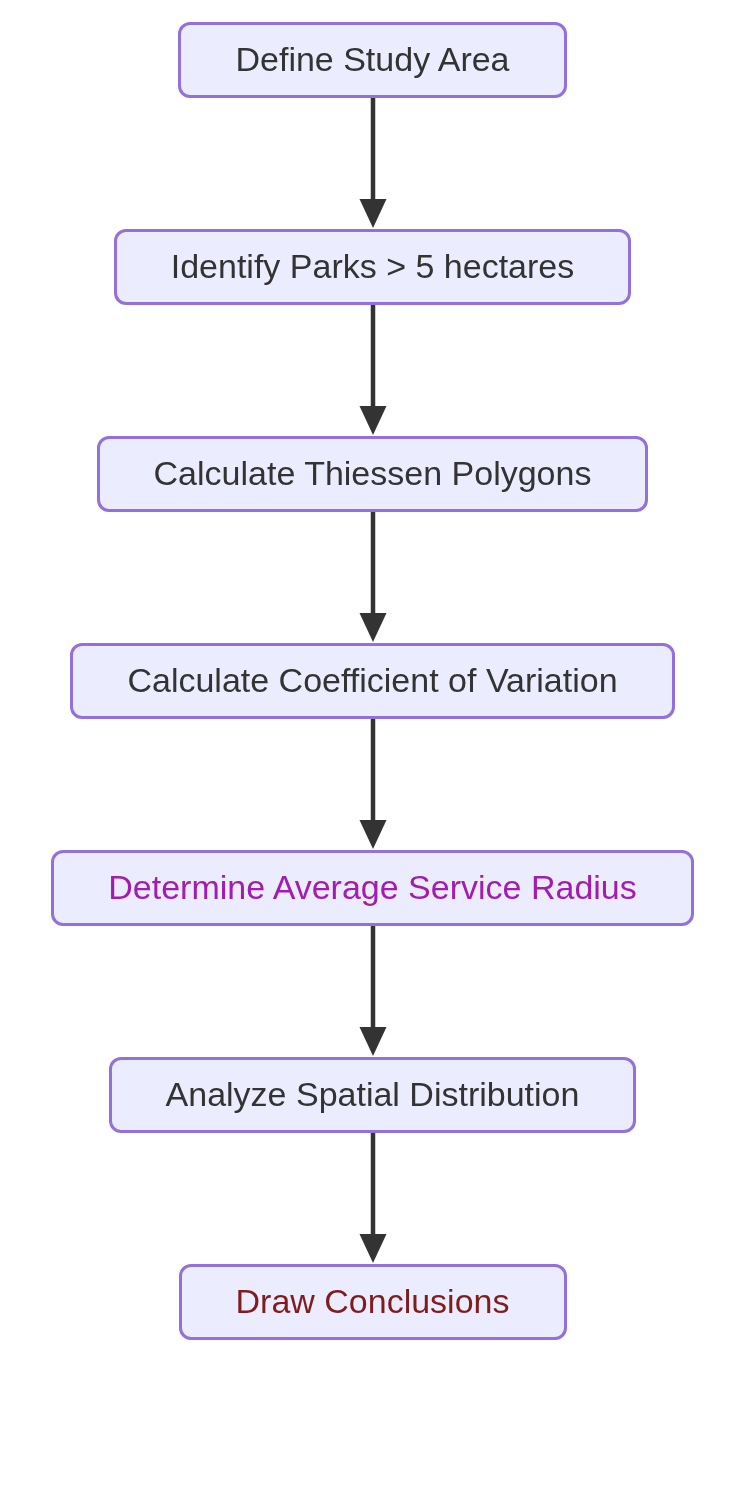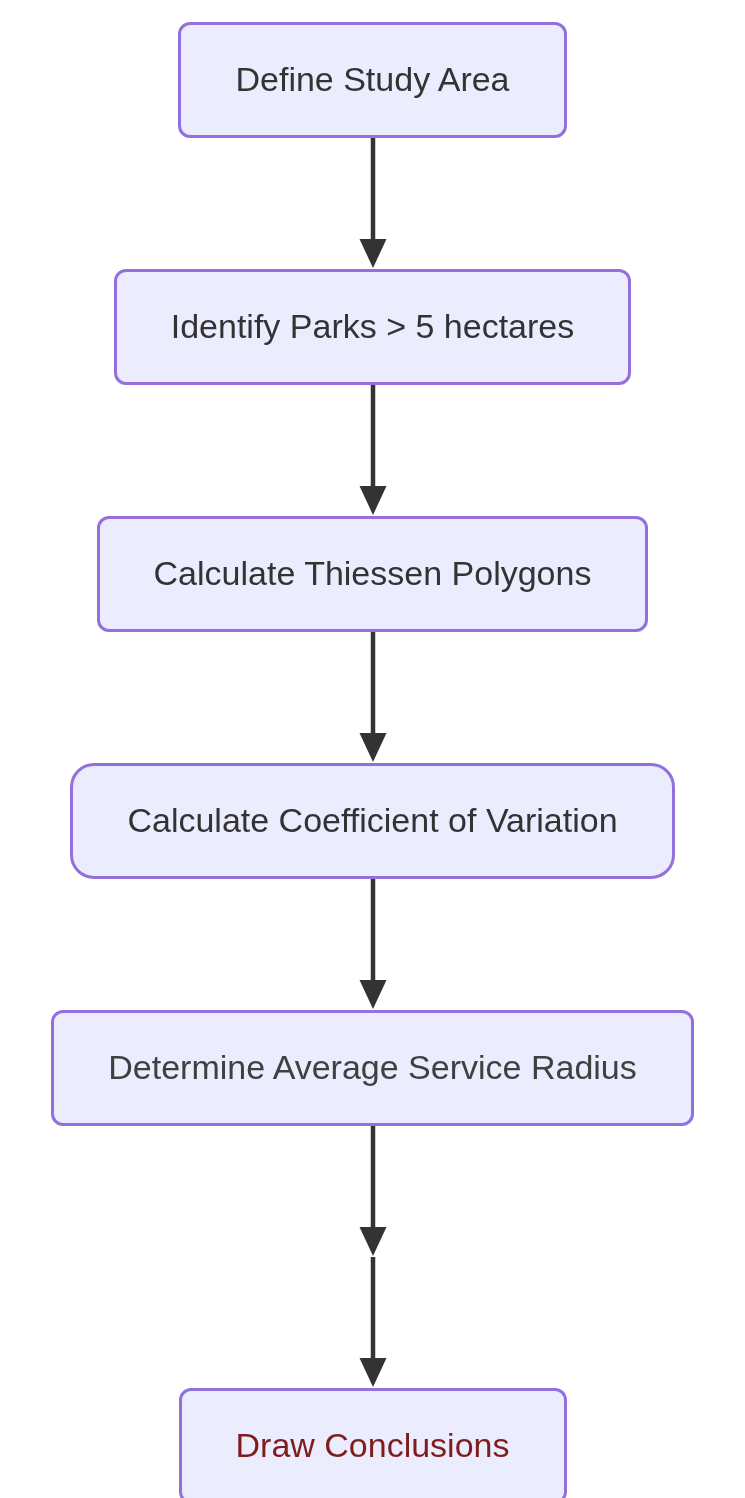--- a/index.html
+++ b/index.html
@@ -17,21 +17,21 @@
     justify-content: center;
     background: #ffffff;
   }
   .flow-column {
     display: flex;
     flex-direction: column;
     align-items: center;
     padding-top: 22px;
   }
   .node {
-    height: 116px;
+    height: 76px;
     padding: 0 54px;
     border: 3px solid #9370DB;
     border-radius: 12px;
     background: #ECECFF;
     color: #333333;
     display: flex;
     align-items: center;
     justify-content: center;
     font-size: 34px;
     line-height: 1;
@@ -66,34 +66,37 @@
         <line x1="15" y1="0" x2="15" y2="103" stroke="#333333" stroke-width="4.5"></line>
         <polygon points="1.5,101 28.5,101 15,130" fill="#333333"></polygon>
       </svg>
       <div class="node" style="background: rgb(236, 236, 255); border-color: rgb(147, 112, 219); color: rgb(51, 51, 51);">
         <span class="node-label">Calculate Thiessen Polygons</span>
       </div>
       <svg class="arrow" width="30" height="131" viewBox="0 0 30 131">
         <line x1="15" y1="0" x2="15" y2="103" stroke="#333333" stroke-width="4.5"></line>
         <polygon points="1.5,101 28.5,101 15,130" fill="#333333"></polygon>
       </svg>
-      <div class="node" style="background: rgb(236, 236, 255); border-color: rgb(147, 112, 219); color: rgb(51, 51, 51); border-radius: 24px;">
+      <div class="node" style="background: rgb(236, 236, 255); border-color: rgb(147, 112, 219); color: rgb(51, 51, 51);">
         <span class="node-label">Calculate Coefficient of Variation</span>
       </div>
       <svg class="arrow" width="30" height="131" viewBox="0 0 30 131">
         <line x1="15" y1="0" x2="15" y2="103" stroke="#333333" stroke-width="4.5"></line>
         <polygon points="1.5,101 28.5,101 15,130" fill="#333333"></polygon>
       </svg>
-      <div class="node" style="background: rgb(236, 236, 255); border-color: rgb(147, 112, 219); color: #404040;">
+      <div class="node" style="background: rgb(236, 236, 255); border-color: rgb(147, 112, 219); color: #a21caf;">
         <span class="node-label">Determine Average Service Radius</span>
       </div>
       <svg class="arrow" width="30" height="131" viewBox="0 0 30 131">
         <line x1="15" y1="0" x2="15" y2="103" stroke="#333333" stroke-width="4.5"></line>
         <polygon points="1.5,101 28.5,101 15,130" fill="#333333"></polygon>
       </svg>
+      <div class="node" style="background: rgb(236, 236, 255); border-color: rgb(147, 112, 219); color: rgb(51, 51, 51);">
+        <span class="node-label">Analyze Spatial Distribution</span>
+      </div>
       <svg class="arrow" width="30" height="131" viewBox="0 0 30 131">
         <line x1="15" y1="0" x2="15" y2="103" stroke="#333333" stroke-width="4.5"></line>
         <polygon points="1.5,101 28.5,101 15,130" fill="#333333"></polygon>
       </svg>
       <div class="node" style="background: rgb(236, 236, 255); border-color: rgb(147, 112, 219); color: #7f1d1d;">
         <span class="node-label">Draw Conclusions</span>
       </div>
     </div>
 </div>
 

